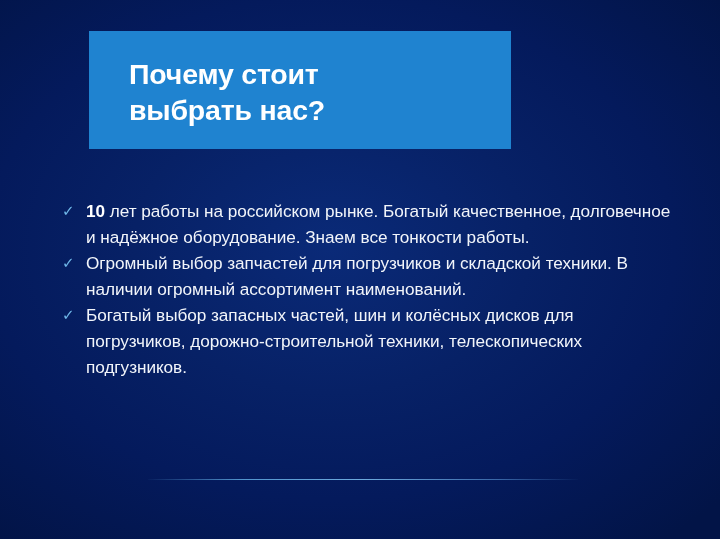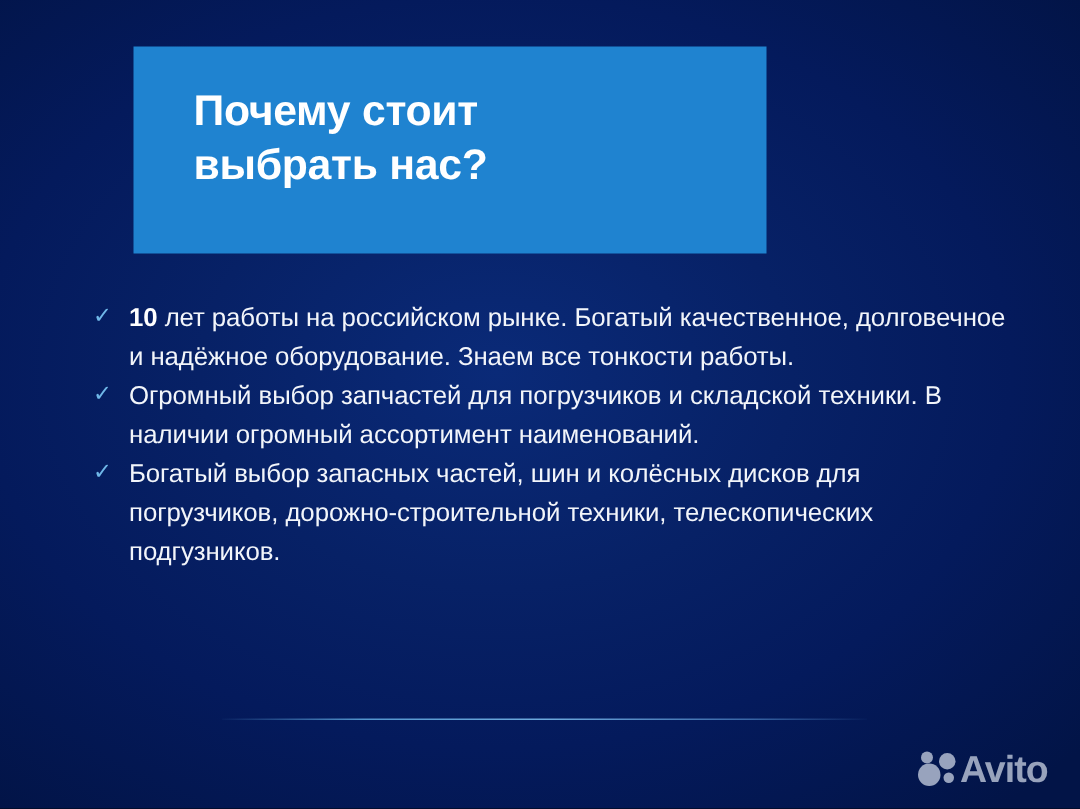--- a/index.html
+++ b/index.html
@@ -18,21 +18,21 @@
     font-family: "Liberation Sans", "DejaVu Sans", sans-serif;
     -webkit-font-smoothing: antialiased;
   }
 
   
   .title-box {
     position: absolute;
     left: 89px;
     top: 31px;
     width: 422px;
-    height: 138px;
+    height: 118px;
     background: #1f83d0;
   }
   .title-text {
     position: absolute;
     left: 40px;
     top: 25px;
     width: 370px;
     color: #ffffff;
     font-size: 28.5px;
     font-weight: bold;
@@ -147,23 +147,14 @@
 
     <div class="bullet">
       <span class="check-icon">✓</span>
       <span class="bullet-text"><span class="lead"></span><span>Богатый выбор запасных частей, шин и колёсных дисков для погрузчиков, дорожно-строительной техники, телескопических подгузников.</span></span>
     </div>
 
   </div>
 
   <div class="divider"></div>
 
-  <div class="avito">
-    <span class="avito-mark">
-      <i class="dot-big"></i>
-      <i class="dot-tl"></i>
-      <i class="dot-tr"></i>
-      <i class="dot-br"></i>
-    </span>
-    <span class="avito-word">Avito</span>
-  </div>
 
 </div>
 
 </body></html>

